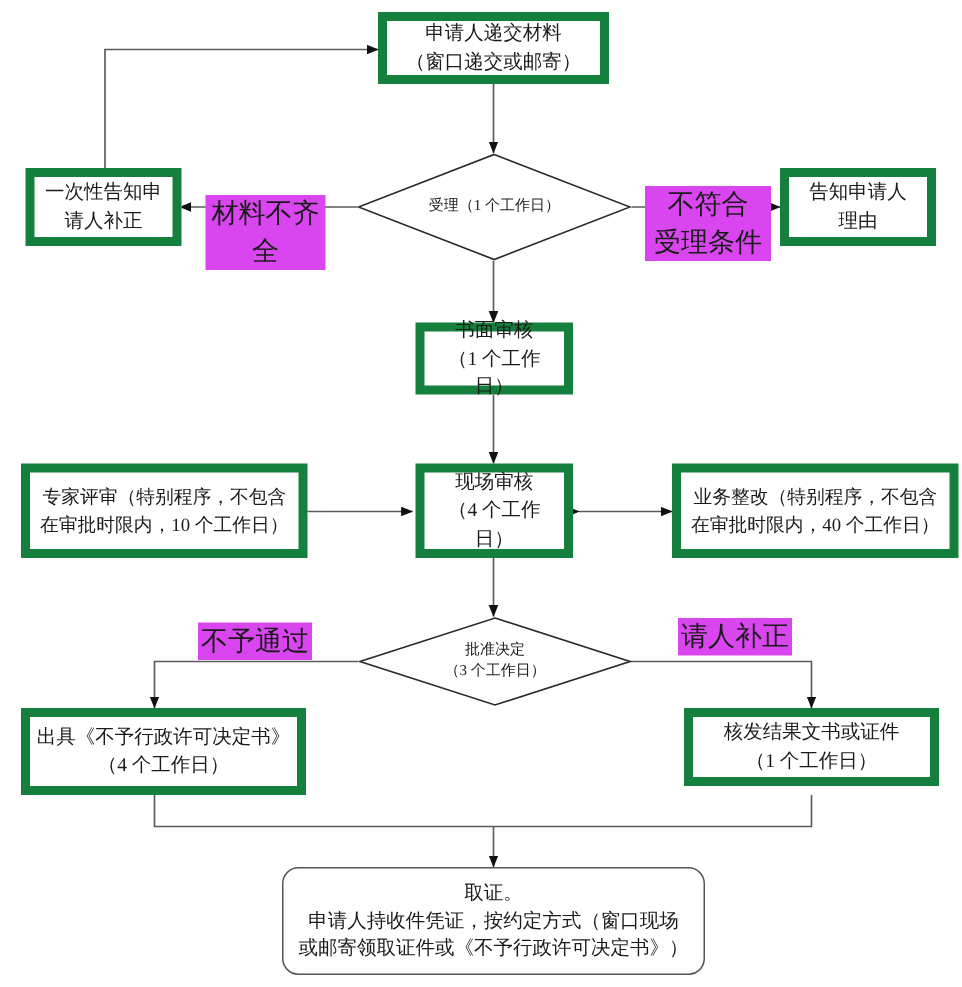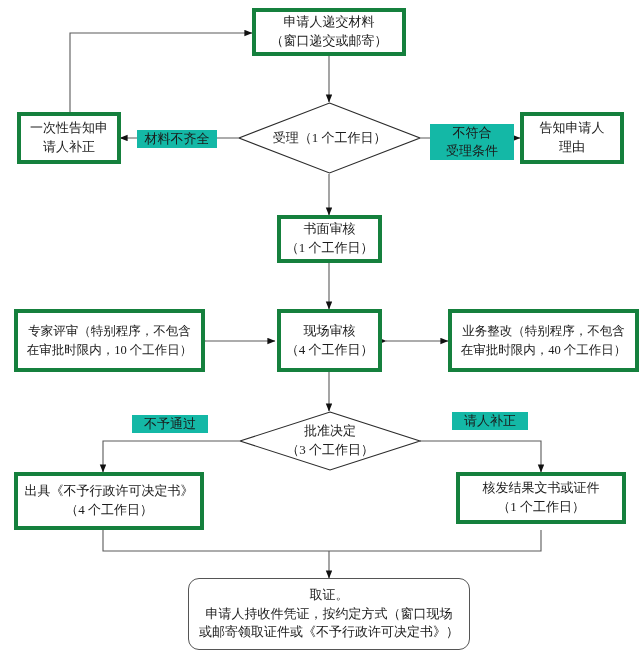--- a/index.html
+++ b/index.html
@@ -25,21 +25,21 @@
     position:absolute;
     box-sizing:border-box;
     display:flex;
     align-items:center;
     justify-content:center;
     text-align:center;
     background:#ffffff;
     z-index:2;
   }
   .node.rect{
-    border:4px solid #15803d;
+    border:6px solid #15803d;
   }
   .node.round{
     border:1px solid #555555;
     border-radius:11px;
   }
   .node .txt{
     display:block;
     line-height:1.45;
     white-space:pre-line;
     padding:0 4px;
@@ -57,30 +57,30 @@
   .diamond .dlabel{
     position:absolute;
     left:0; top:0;
     width:100%; height:100%;
     display:flex;
     align-items:center;
     justify-content:center;
     text-align:center;
     white-space:pre-line;
     line-height:1.45;
-    font-size:13px;
+    font-size:10px;
   }
   .edgelabel{
     position:absolute;
     z-index:3;
-    background:#14b8a6;
+    background:#d946ef;
     text-align:center;
     white-space:pre-line;
     line-height:1.4;
-    font-size:13px;
+    font-size:18px;
     padding:0 2px;
   }
 </style>
 </head>
 <body>
 
 <div id="canvas">
 
   <svg class="wires" viewBox="0 0 641 658" xmlns="http://www.w3.org/2000/svg">
     <defs>

